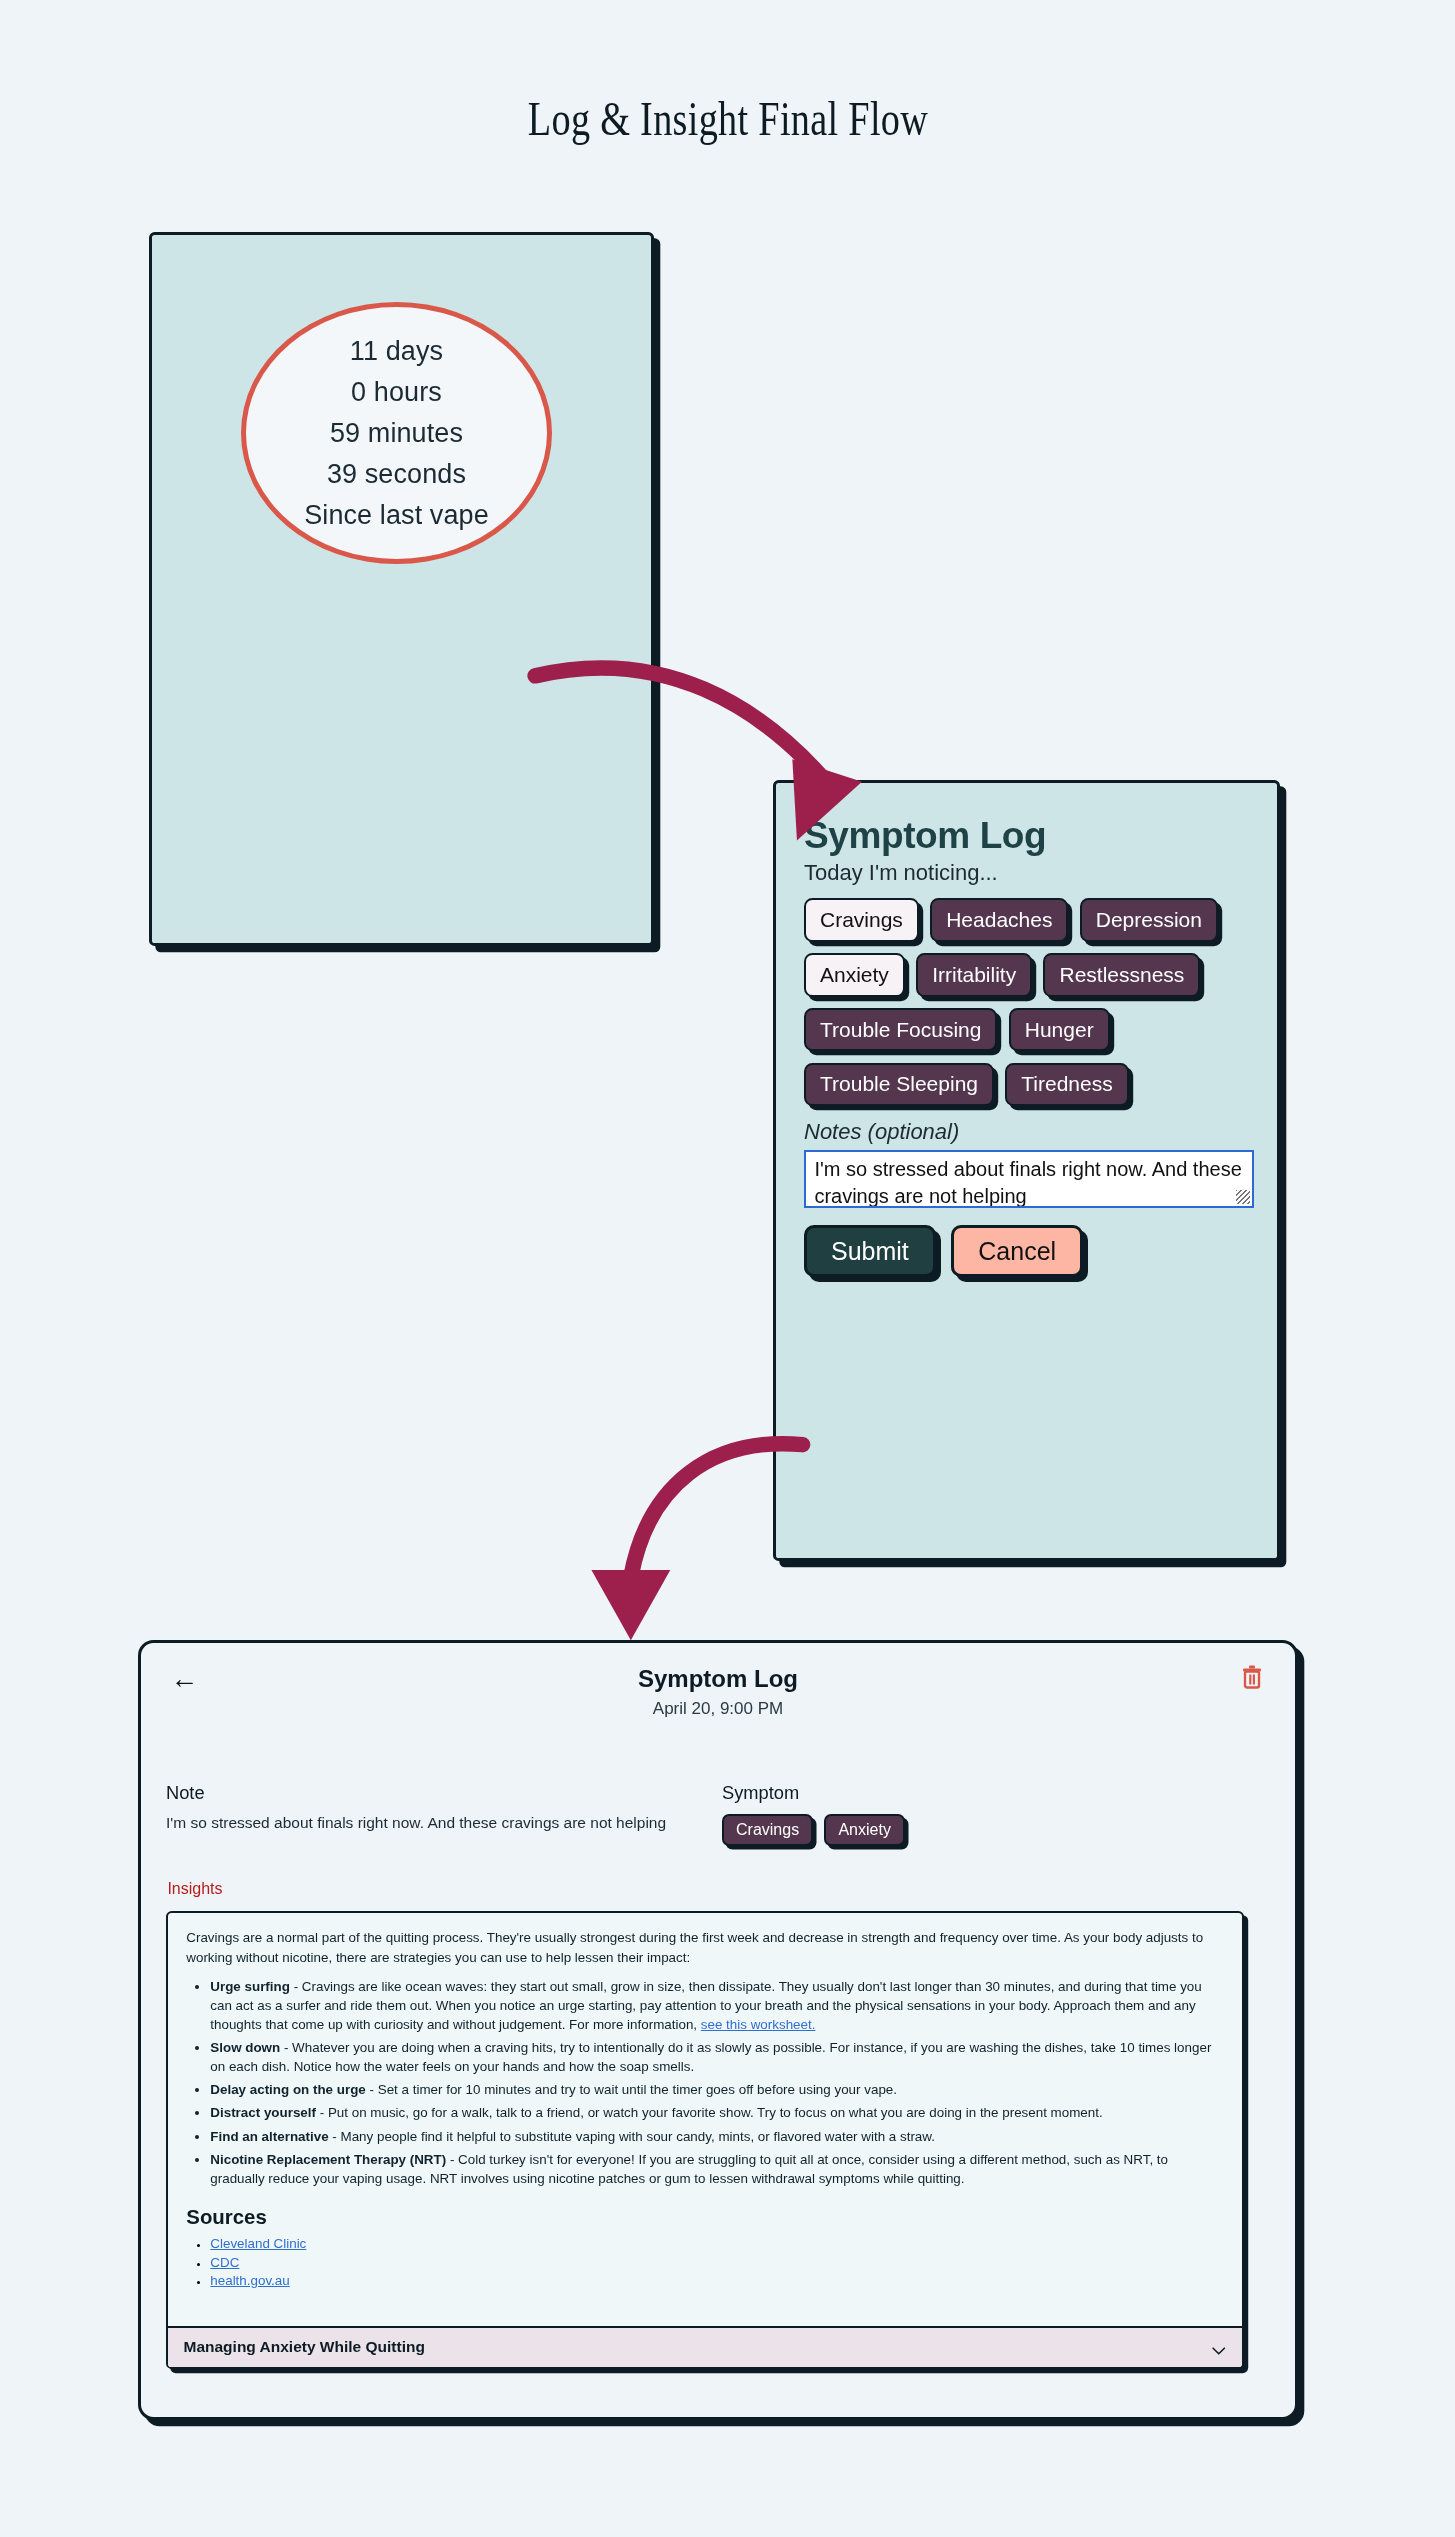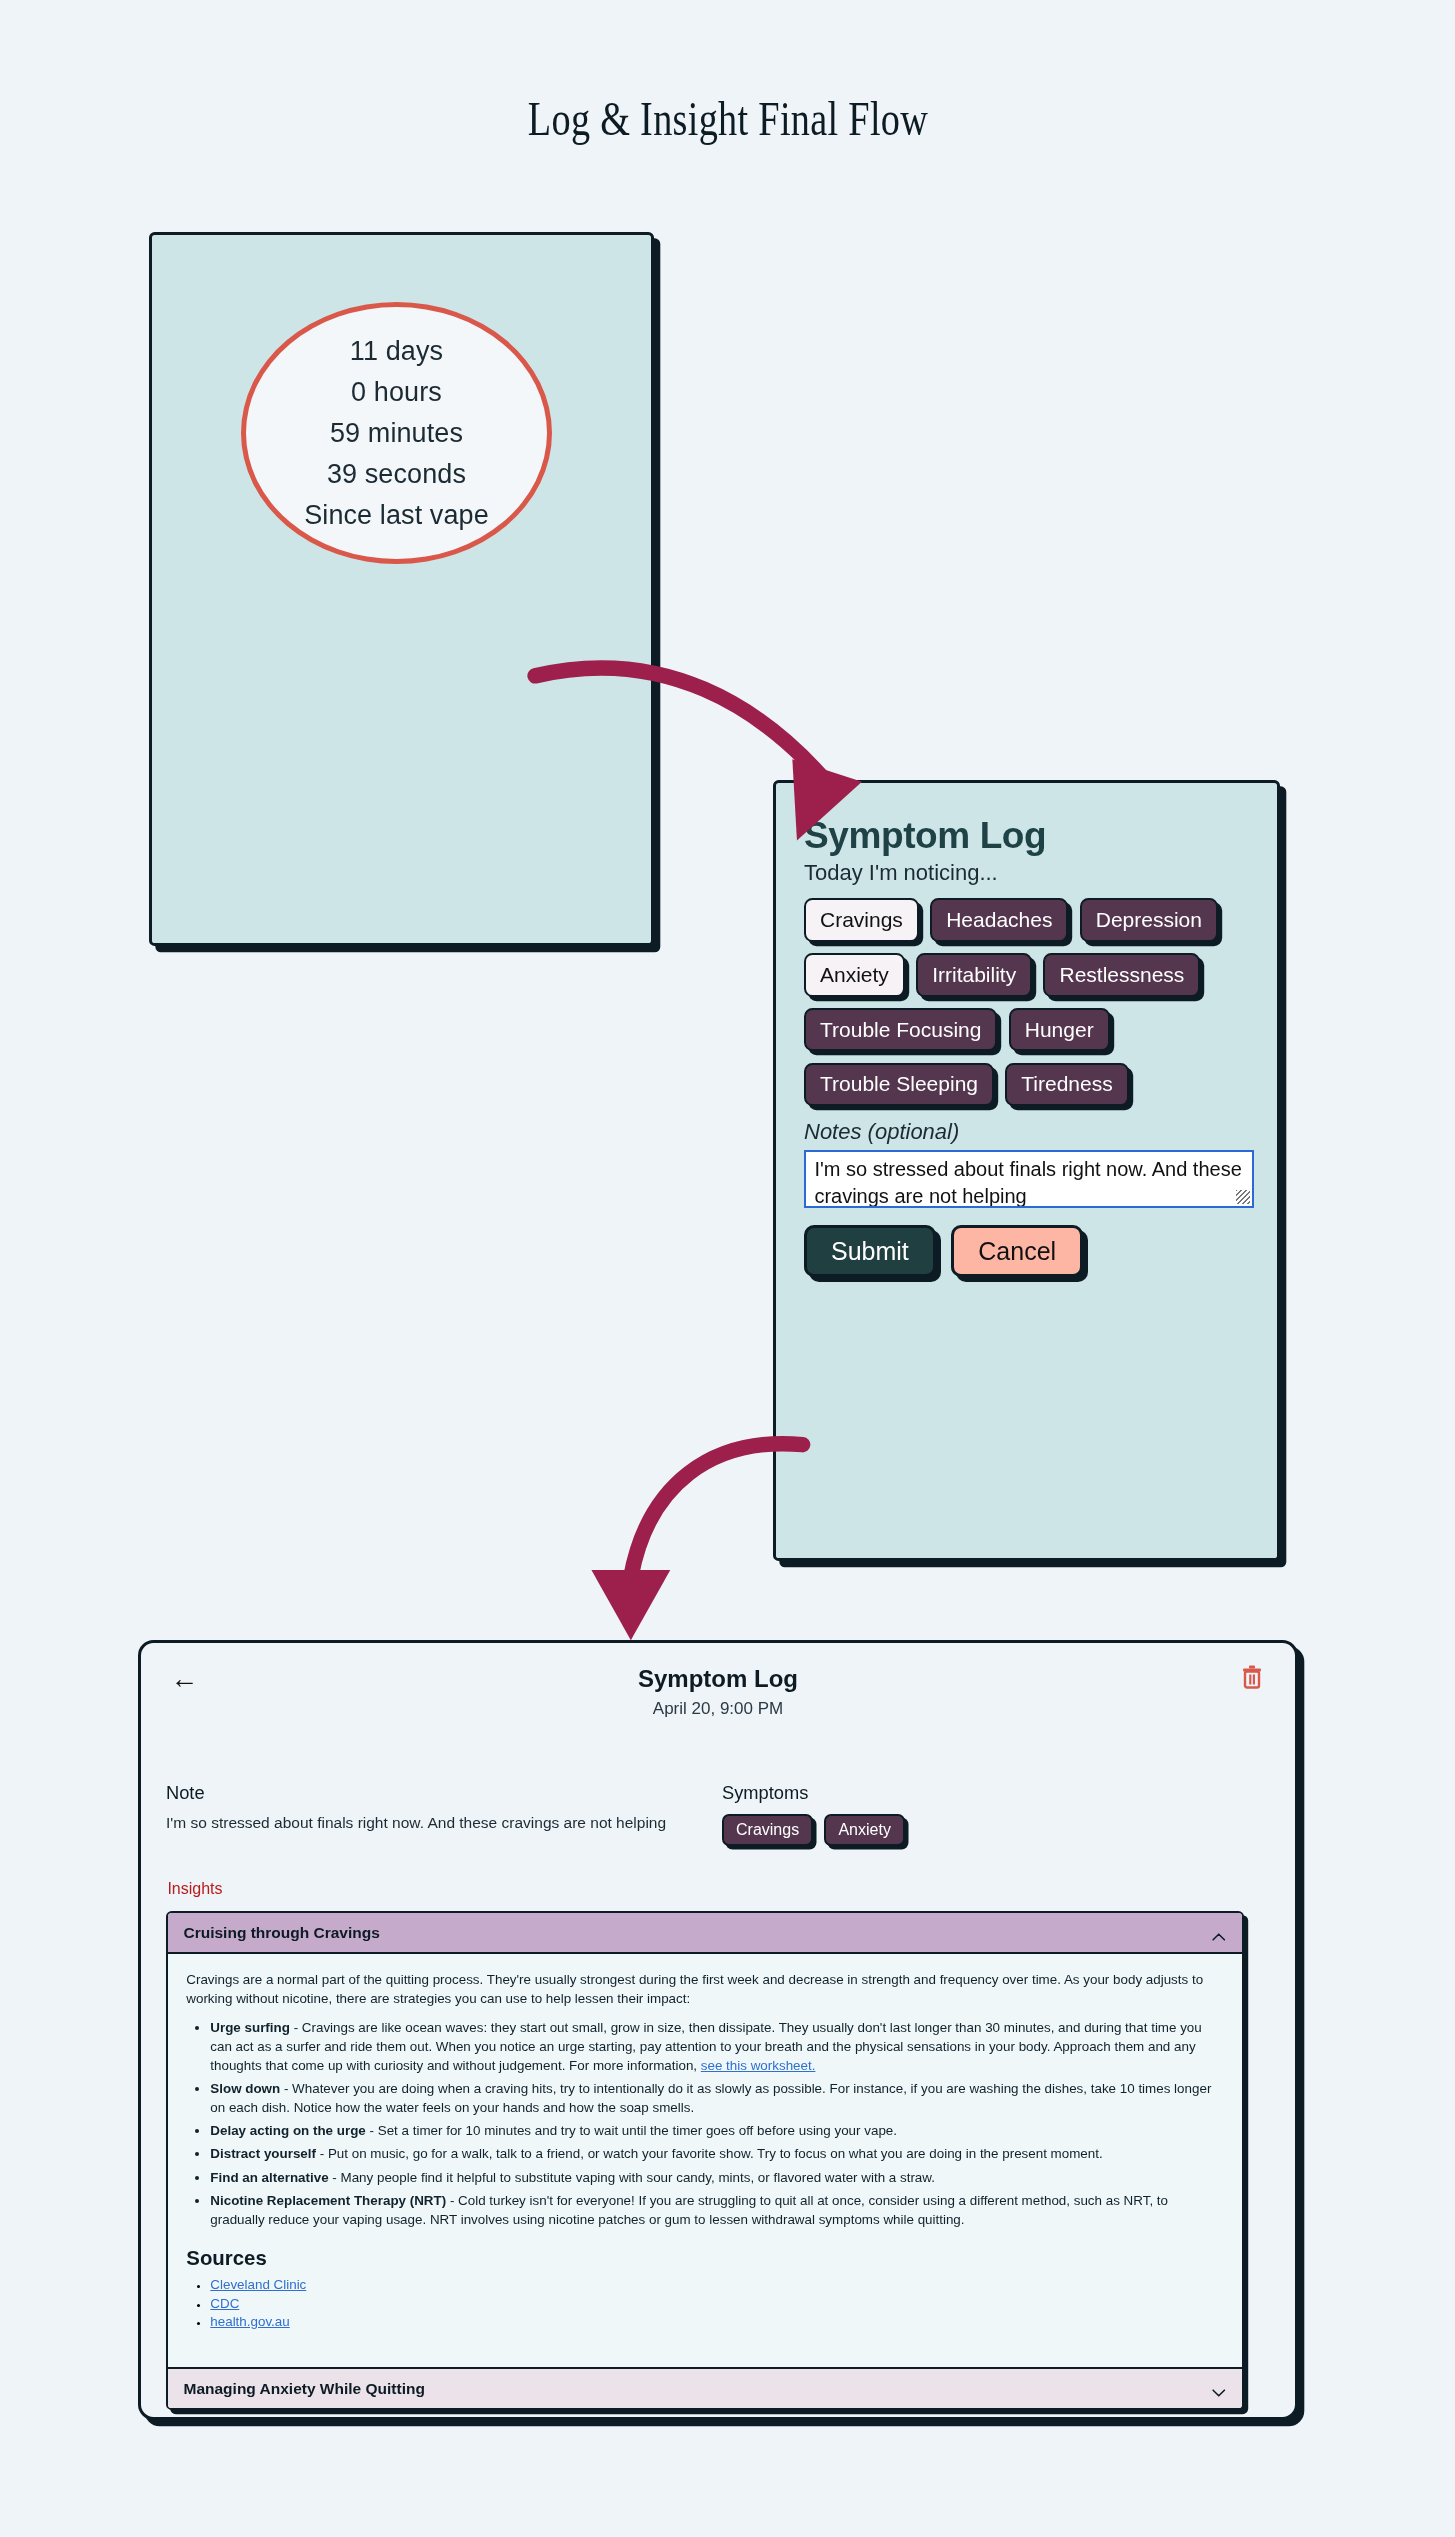--- a/index.html
+++ b/index.html
@@ -267,40 +267,32 @@
         </svg>
       </span>
     </div>
 
     <div class="detail-cols">
       <div class="col-note">
         <div class="sec-label">Note</div>
         <div class="note-text">I'm so stressed about finals right now. And these cravings are not helping</div>
       </div>
       <div class="col-symp">
-        <div class="sec-label">Symptoms</div>
+        <div class="sec-label">Symptom</div>
         <div class="detail-chips">
           <div class="detail-chip">Cravings</div>
           <div class="detail-chip">Anxiety</div>
         </div>
       </div>
     </div>
 
     <div class="insights-label">Insights</div>
 
     <div class="accordion">
 
-      <div class="acc-head">
-        <span>Cruising through Cravings</span>
-        <span class="chev">
-          <svg viewBox="0 0 22 14" width="15.5" height="10">
-            <polyline points="3,11 11,3 19,11" fill="none" stroke="#0d1b24" stroke-width="2.2" stroke-linecap="round" stroke-linejoin="round"></polyline>
-          </svg>
-        </span>
-      </div>
 
       <div class="acc-body">
         <div class="acc-p">Cravings are a normal part of the quitting process. They're usually strongest during the first week and decrease in strength and frequency over time. As your body adjusts to working without nicotine, there are strategies you can use to help lessen their impact:</div>
 
         <ul class="acc-ul">
           <li>
             <b>Urge surfing</b><span> - Cravings are like ocean waves: they start out small, grow in size, then dissipate. They usually don't last longer than 30 minutes, and during that time you can act as a surfer and ride them out. When you notice an urge starting, pay attention to your breath and the physical sensations in your body. Approach them and any thoughts that come up with curiosity and without judgement. For more information, </span><a class="inline-link" href="#">see this worksheet.</a>
           </li>
           <li>
             <b>Slow down</b><span> - Whatever you are doing when a craving hits, try to intentionally do it as slowly as possible. For instance, if you are washing the dishes, take 10 times longer on each dish. Notice how the water feels on your hands and how the soap smells.</span>

